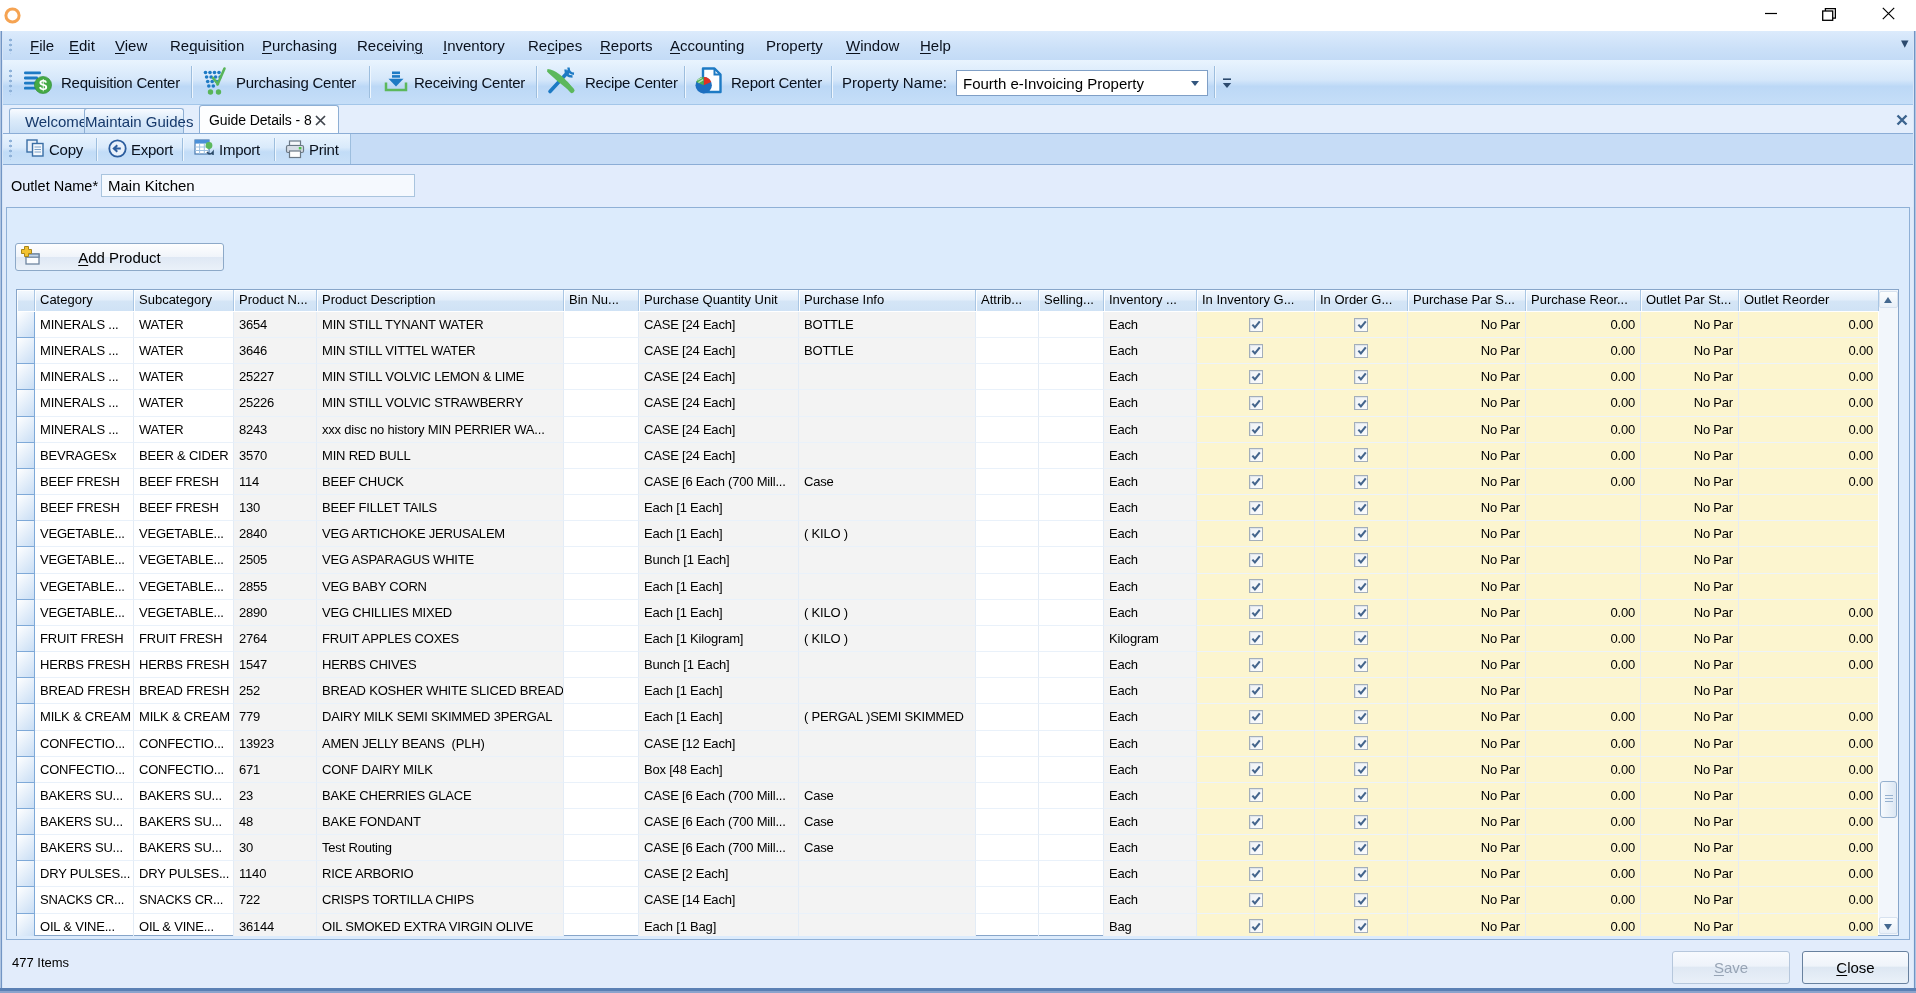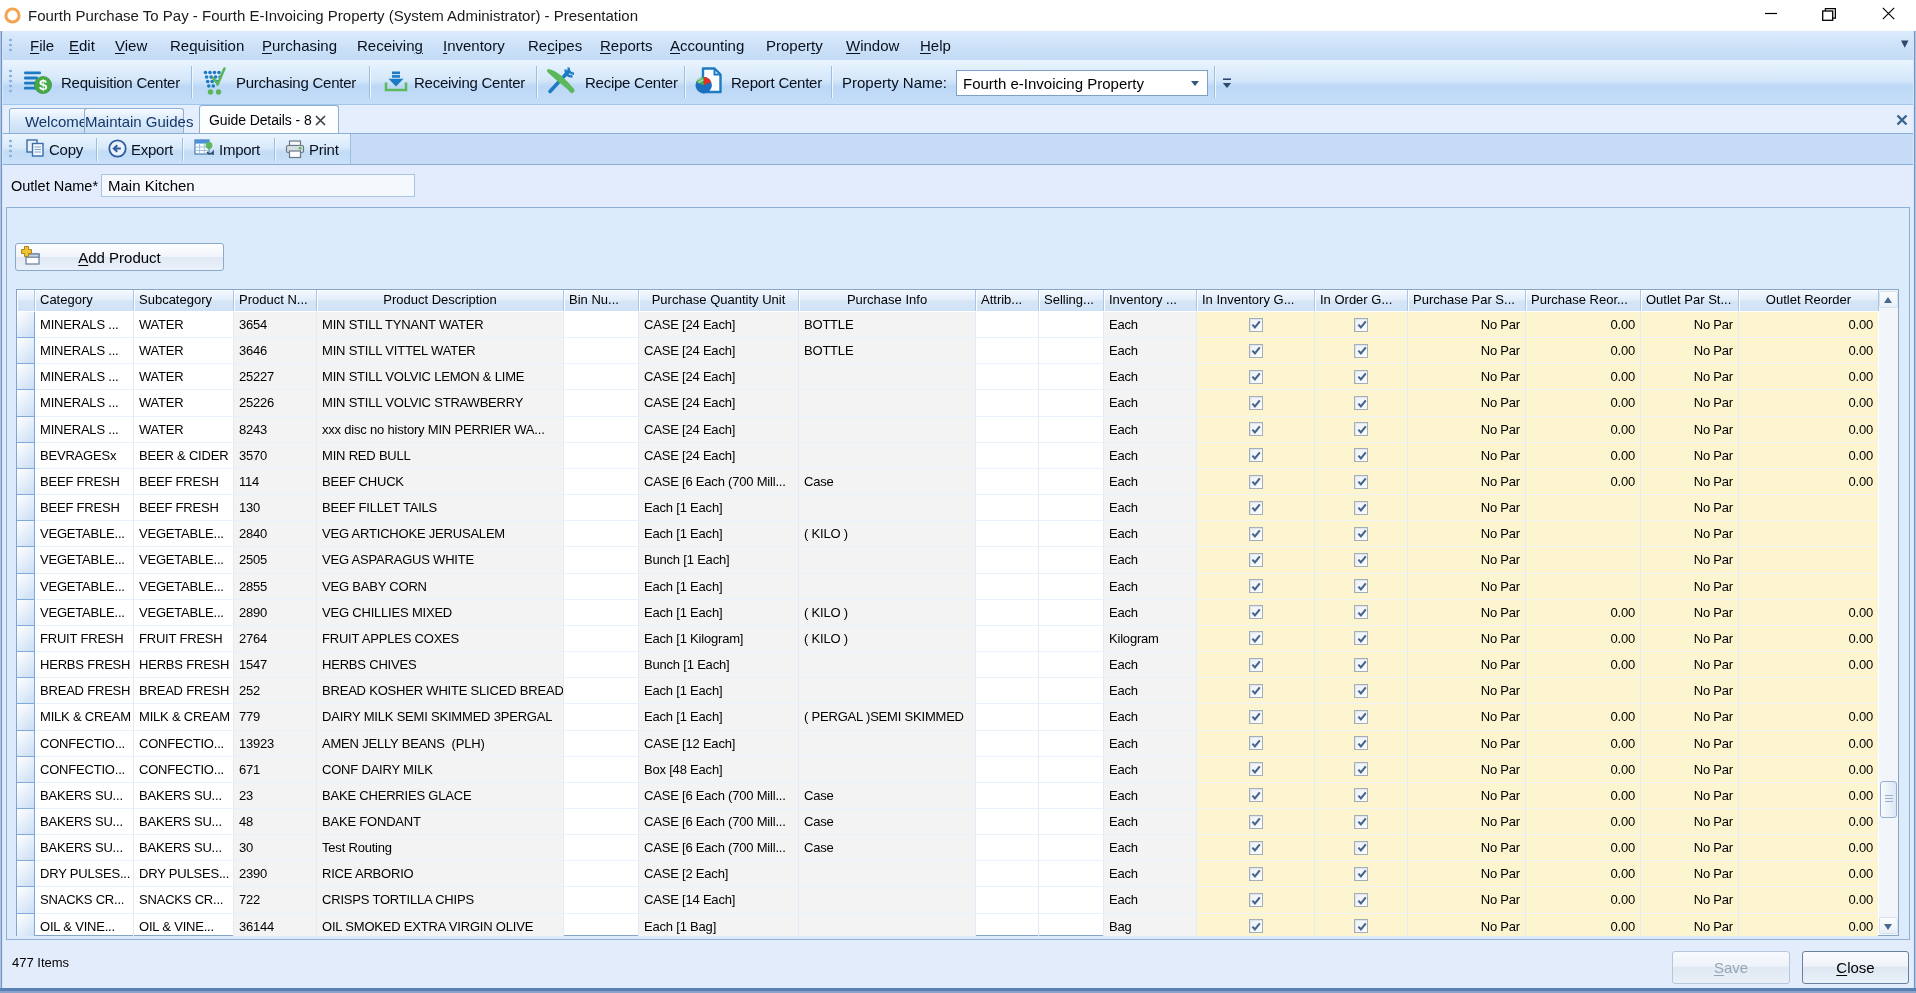--- a/index.html
+++ b/index.html
@@ -47,21 +47,21 @@
 #group{left:6px;top:207px;width:1904px;height:733px;border:1px solid #8fb0d6;background:#dcebfc}
 #ghead{position:absolute;left:0;top:0;width:1902px;height:26px;background:linear-gradient(180deg,#fcfdff,#e3eefa 50%,#cfe3f6);border-bottom:1px solid #bcd3ea;font-size:15px;color:#0e3366}
 #ghead span{position:absolute;left:16px;top:4px}
 
 #addbtn{position:absolute;left:8px;top:35px;width:209px;height:28px;border:1px solid #8da9c8;border-radius:3px;background:linear-gradient(180deg,#fefefe,#f0f4fa 50%,#dfe8f4 51%,#eaf1f9);font-size:15px;color:#000}
 #addbtn .lbl{position:absolute;left:0;right:0;top:5px;text-align:center}
 
 #grid{left:16px;top:289px;width:1883px;height:647px;border:1px solid #87a5c9;background:#fff}
 #ghdr{position:absolute;left:0;top:0;height:21px;width:1861px;display:flex;border-bottom:2px solid #0ea5e9}
 .hc{height:21px;background:linear-gradient(180deg,#f4f9fe,#e3eefa 45%,#d4e5f6 55%,#cfe2f5);border-right:1px solid #a9c6e4;box-shadow:inset 1px 1px 0 #fdfeff;font-size:13px;color:#000;overflow:hidden;white-space:nowrap;flex:none;line-height:20px;padding:0 5px}
-.hc.c{text-align:center}
+.hc.c{}
 #gbody{position:absolute;left:0;top:22px;width:1861px;height:624px;overflow:hidden}
 .row{display:flex;height:26.17px;width:1861px}
 .cell{flex:none;font-size:13px;letter-spacing:-0.2px;color:#000;white-space:nowrap;overflow:hidden;line-height:25px;padding:0 5px;border-right:1px solid #e3ecf6;border-bottom:1px solid #e9f1fa}
 .y{border-right-color:#e7ecf2;border-bottom-color:#edf3f9}
 .ind{background:linear-gradient(135deg,#ffffff,#c9def5);border-right:1px solid #7ea9d8;border-bottom:1px solid #7ea9d8;padding:0}
 .g{background:#f3f3f3}
 .y{background:#fcf5cf}
 .num{text-align:right}
 .cbcell{display:flex;align-items:center;justify-content:center;padding:0}
 
@@ -78,21 +78,20 @@
 #savebtn{left:1669px;border:1px solid #b6c7dc;background:linear-gradient(180deg,#f7fafd,#eef3fa 45%,#dfe8f3 50%,#e9f0f8);color:#97a4b5}
 #closebtn{left:1799px;width:107px;border:1px solid #68819f;background:linear-gradient(180deg,#f9fbfe,#eff4fa 45%,#dde7f2 50%,#eaf1f9);color:#000}
 u{text-decoration-thickness:1px;text-underline-offset:2px}
 .ck{width:14px;height:14px;border:1px solid #a3aeba;background:linear-gradient(135deg,#eef1f5,#fbfcfd);box-shadow:inset 1px 1px 0 #dfe5ec;position:relative}
 .ck svg{position:absolute;left:0.5px;top:0.5px}
 </style></head><body>
 <div class="abs" id="title">
 <svg class="abs" style="left:4px;top:7px" width="17" height="17" viewBox="0 0 17 17">
       <circle cx="8.5" cy="8.5" r="6.6" fill="none" stroke="#f5a352" stroke-width="3"></circle>
     </svg>
-<span class="txt" style="left:28px">Fourth Purchase To Pay - Fourth E-Invoicing Property (System Administrator) - Presentation</span>
 <svg class="abs" style="left:1765px;top:6px" width="12" height="16" viewBox="0 0 12 16">
       <path d="M0 7.5 h12" stroke="#000" stroke-width="1.2"></path>
     </svg>
 <svg class="abs" style="left:1822px;top:8px" width="14" height="13" viewBox="0 0 14 13">
       <rect x="0.7" y="3" width="10" height="9.3" fill="none" stroke="#000" stroke-width="1.3"></rect>
       <path d="M3.4 3 V0.7 h10 v9.4 h-2.6" fill="none" stroke="#000" stroke-width="1.3"></path>
     </svg>
 <svg class="abs" style="left:1882px;top:7px" width="13" height="13" viewBox="0 0 13 13">
       <path d="M0.8 0.8 L12.2 12.2 M12.2 0.8 L0.8 12.2" stroke="#000" stroke-width="1.2"></path>
     </svg>
@@ -951,21 +950,21 @@
         </div>
 <div class="cell y num" style="width:118px">No Par</div>
 <div class="cell y num" style="width:115px">0.00</div>
 <div class="cell y num" style="width:98px">No Par</div>
 <div class="cell y num" style="width:140px">0.00</div>
 </div>
 <div class="row">
 <div class="cell ind" style="width:18px"></div>
 <div class="cell" style="width:99px">DRY PULSES...</div>
 <div class="cell" style="width:100px">DRY PULSES...</div>
-<div class="cell g" style="width:83px">2390</div>
+<div class="cell g" style="width:83px">1140</div>
 <div class="cell g" style="width:247px">RICE ARBORIO</div>
 <div class="cell" style="width:75px"></div>
 <div class="cell g" style="width:160px">CASE [2 Each]</div>
 <div class="cell g" style="width:177px"></div>
 <div class="cell" style="width:63px"></div>
 <div class="cell" style="width:65px"></div>
 <div class="cell g" style="width:93px">Each</div>
 <div class="cell y cbcell" style="width:118px">
           <span class="ck">
             <svg width="12" height="12" viewBox="0 0 12 12">

